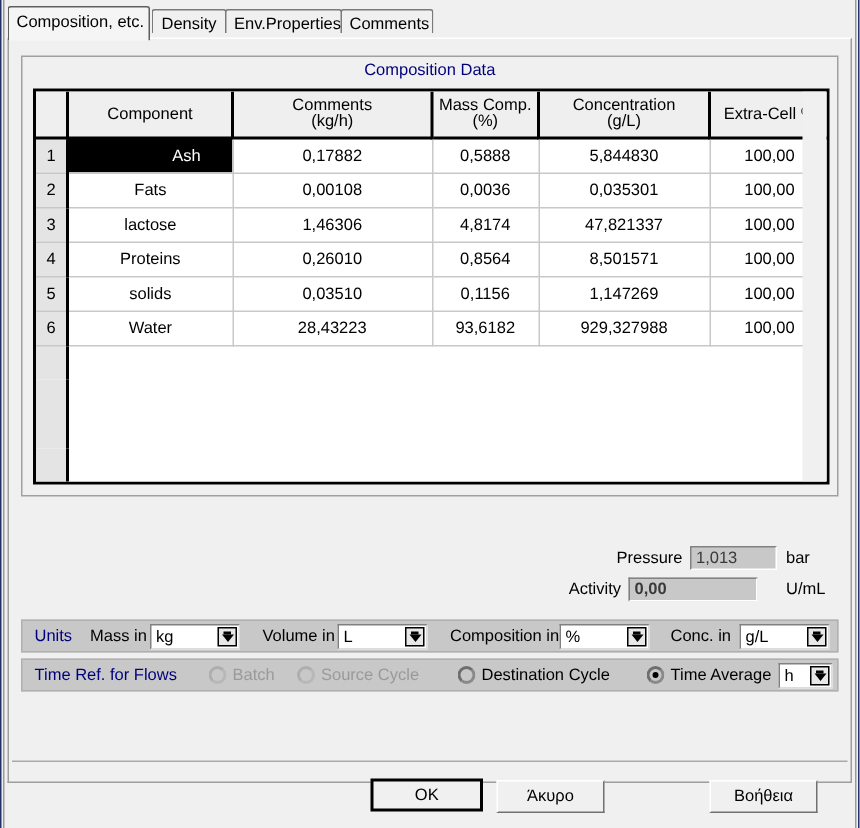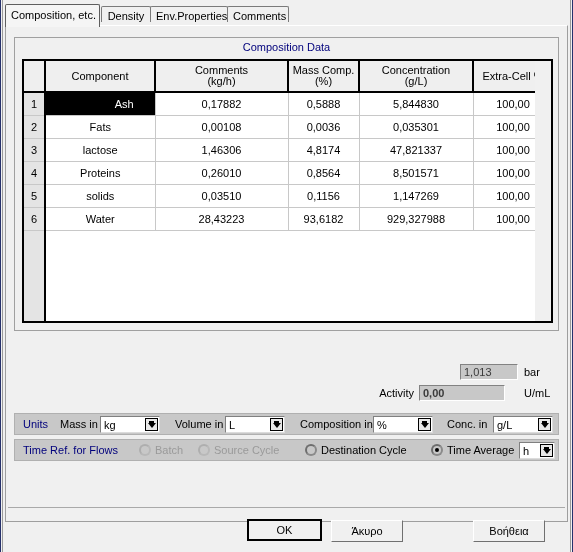--- a/index.html
+++ b/index.html
@@ -308,20 +308,21 @@
             </tr>
           </tbody>
       </table>
       <div class="gridscroll"></div>
     </div>
   </div>
 
 
 
   <div class="prop-row" style="left:370px;top:364px;width:190px;">
+    <div class="prop-label" style="left:0px;width:85px;">Pressure</div>
     <div class="ro-field" style="position:absolute;left:90px;top:0;width:58px;">1,013</div>
     <div class="prop-unit" style="left:154px;">bar</div>
   </div>
 
   <div class="prop-row" style="left:370px;top:385px;width:190px;">
     <div class="prop-label" style="left:0px;width:44px;">Activity</div>
     <div class="ro-field" style="position:absolute;left:49px;top:0;width:86px;font-weight:bold;">0,00</div>
     <div class="prop-unit" style="left:154px;">U/mL</div>
   </div>
 

